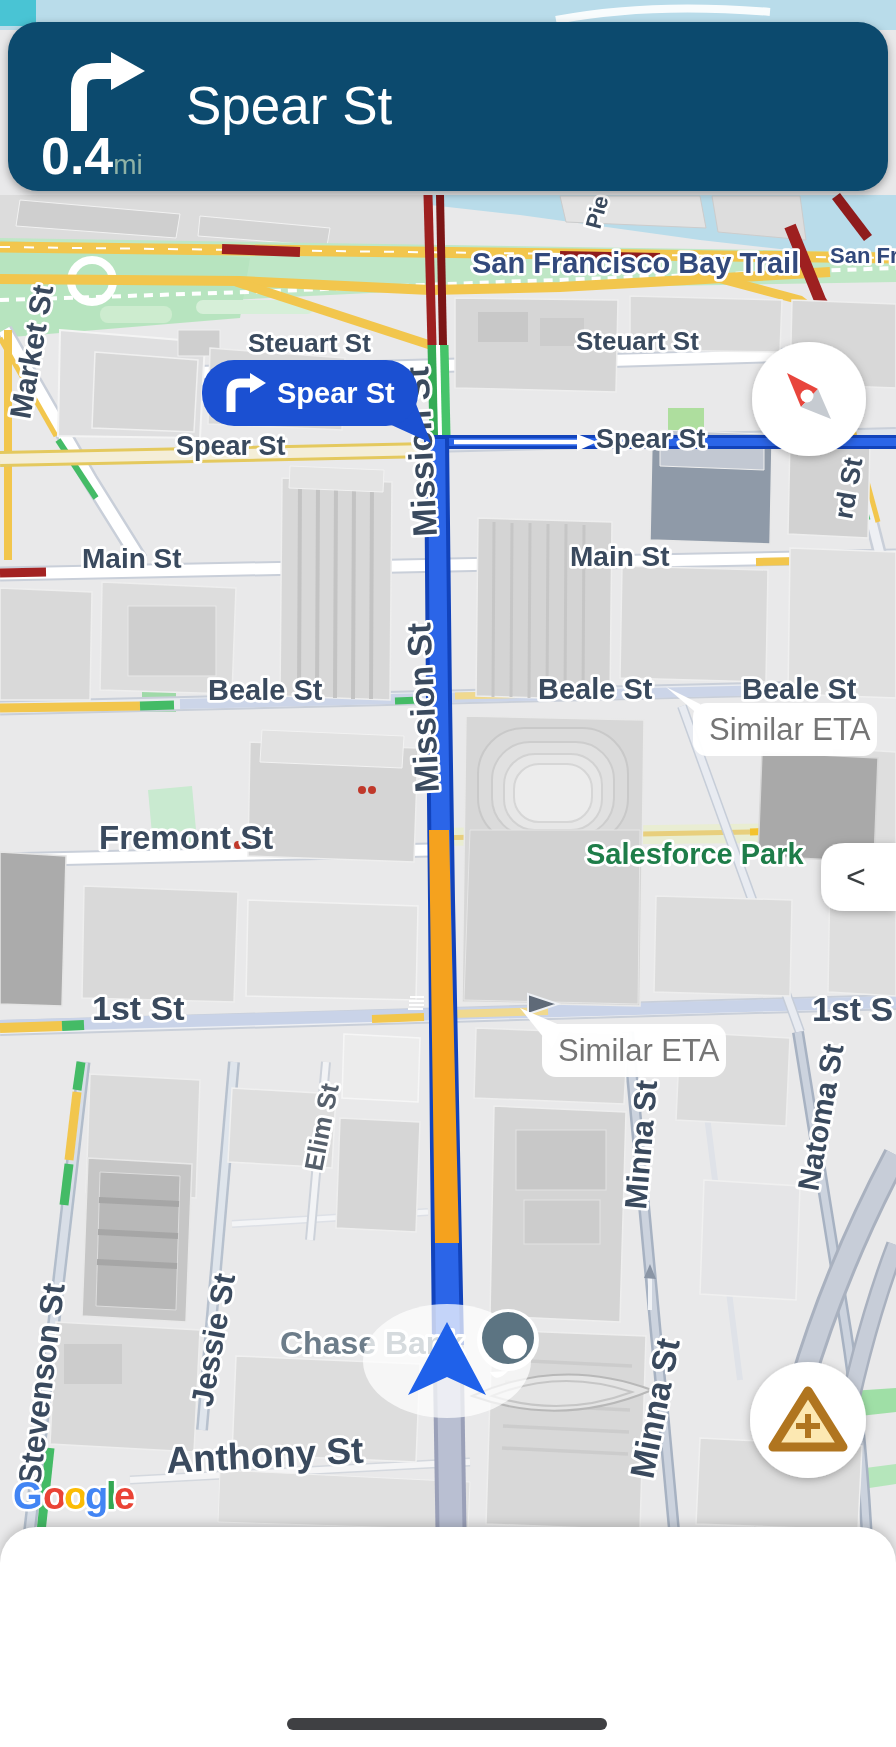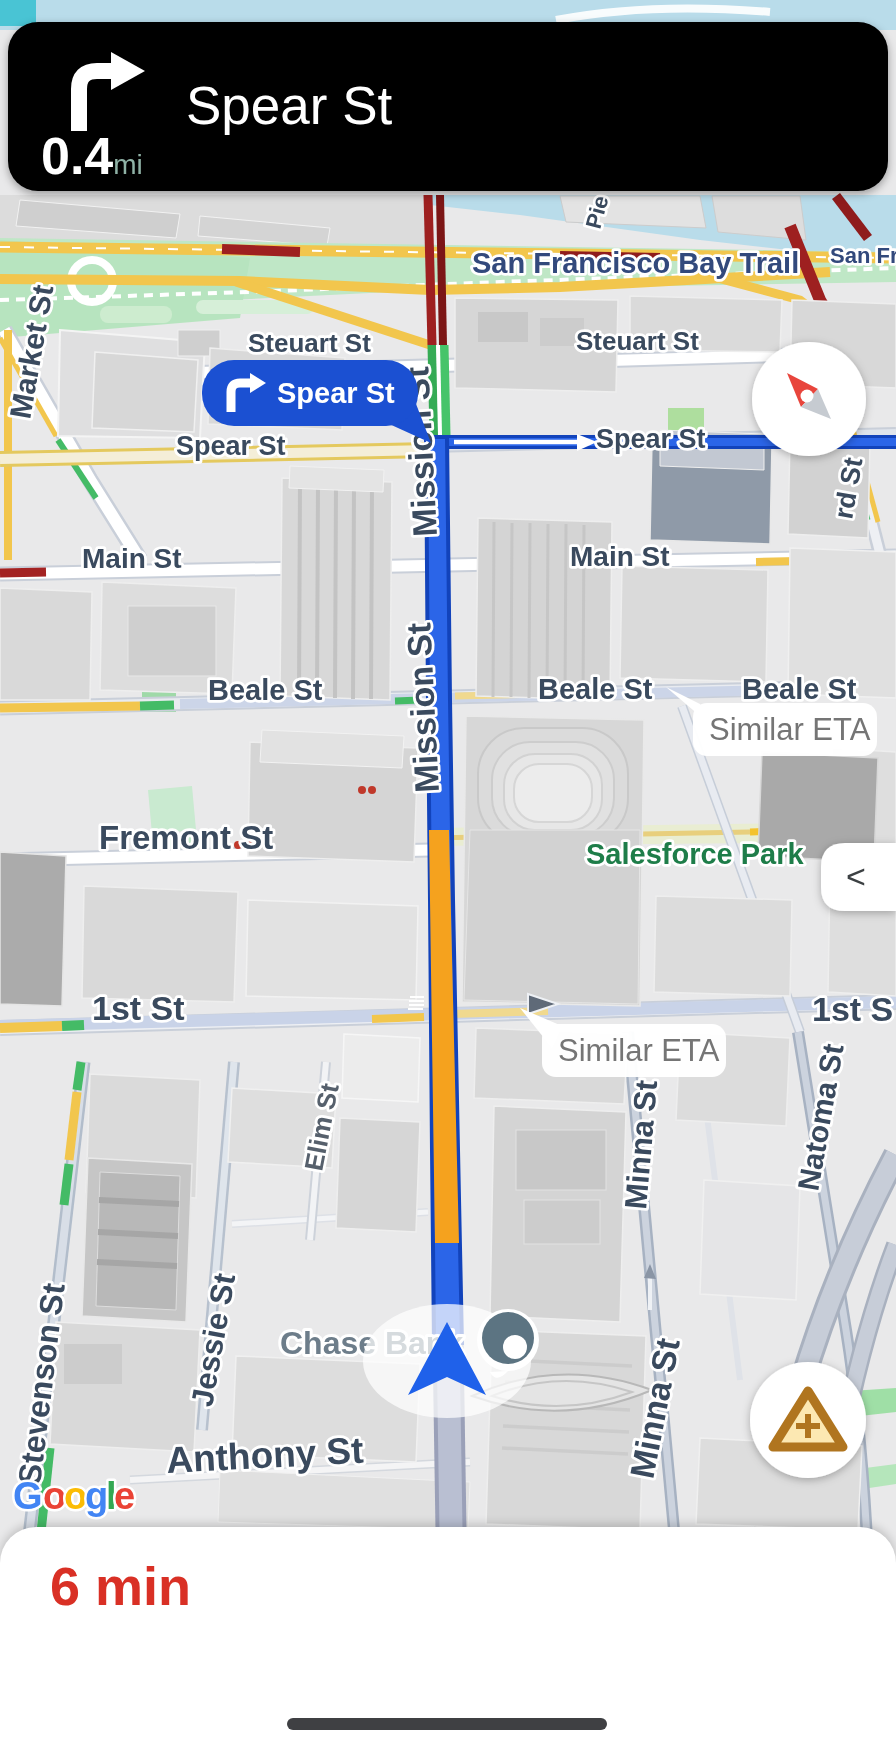--- a/index.html
+++ b/index.html
@@ -418,31 +418,30 @@
 
 <path d="M376,418 L431,443 L413,396 Z" fill="#1b50d2"></path>
 <rect x="202" y="360" width="216" height="66" rx="32" fill="#1b50d2"></rect>
 
 <path d="M231,412 L231,392 Q231,383 240,383 L252,383" stroke="#ffffff" stroke-width="9" fill="none"></path>
 <path d="M250,373 L266,383 L250,393 Z" fill="#ffffff"></path>
 
 <text x="277" y="403" font-size="29" font-weight="bold" fill="#ffffff">Spear St</text>
 </svg>
 
-<div class="abs" style="left:8px;top:22px;width:880px;height:169px;background:#000000;border-radius:30px;box-shadow:0 3px 8px rgba(0,0,0,0.35);">
+<div class="abs" style="left:8px;top:22px;width:880px;height:169px;background:#0c4a6e;border-radius:30px;box-shadow:0 3px 8px rgba(0,0,0,0.35);">
 
 <svg class="abs" style="left:0;top:0" width="200" height="169" viewBox="0 0 200 169">
 <path d="M71,109 L71,67 Q71,49 89,49 L103,49" stroke="#ffffff" stroke-width="16" fill="none" stroke-linecap="butt"></path>
 <path d="M103,30 L137,49 L103,68 Z" fill="#ffffff"></path>
 </svg>
 
 <div class="abs" style="left:33px;top:104px;font-size:52px;font-weight:bold;color:#ffffff;">0.4<span style="font-size:28px;font-weight:normal;color:#8fb2a6;">mi</span></div>
 
 <div class="abs" style="left:178px;top:53px;font-size:53px;font-weight:500;color:#ffffff;">Spear St</div>
 </div>
 
 <div class="abs" style="left:0;top:1527px;width:896px;height:220px;background:#ffffff;border-radius:36px 36px 0 0;box-shadow:0 -3px 10px rgba(0,0,0,0.18);">
 
-<div class="abs" style="left:50px;top:28px;font-size:54px;font-weight:bold;color:#d93025;">6 min</div>
 
 
 <div class="abs" style="left:287px;top:191px;width:320px;height:12px;background:#3f4043;border-radius:6px;"></div>
 </div>
 
 </body></html>

